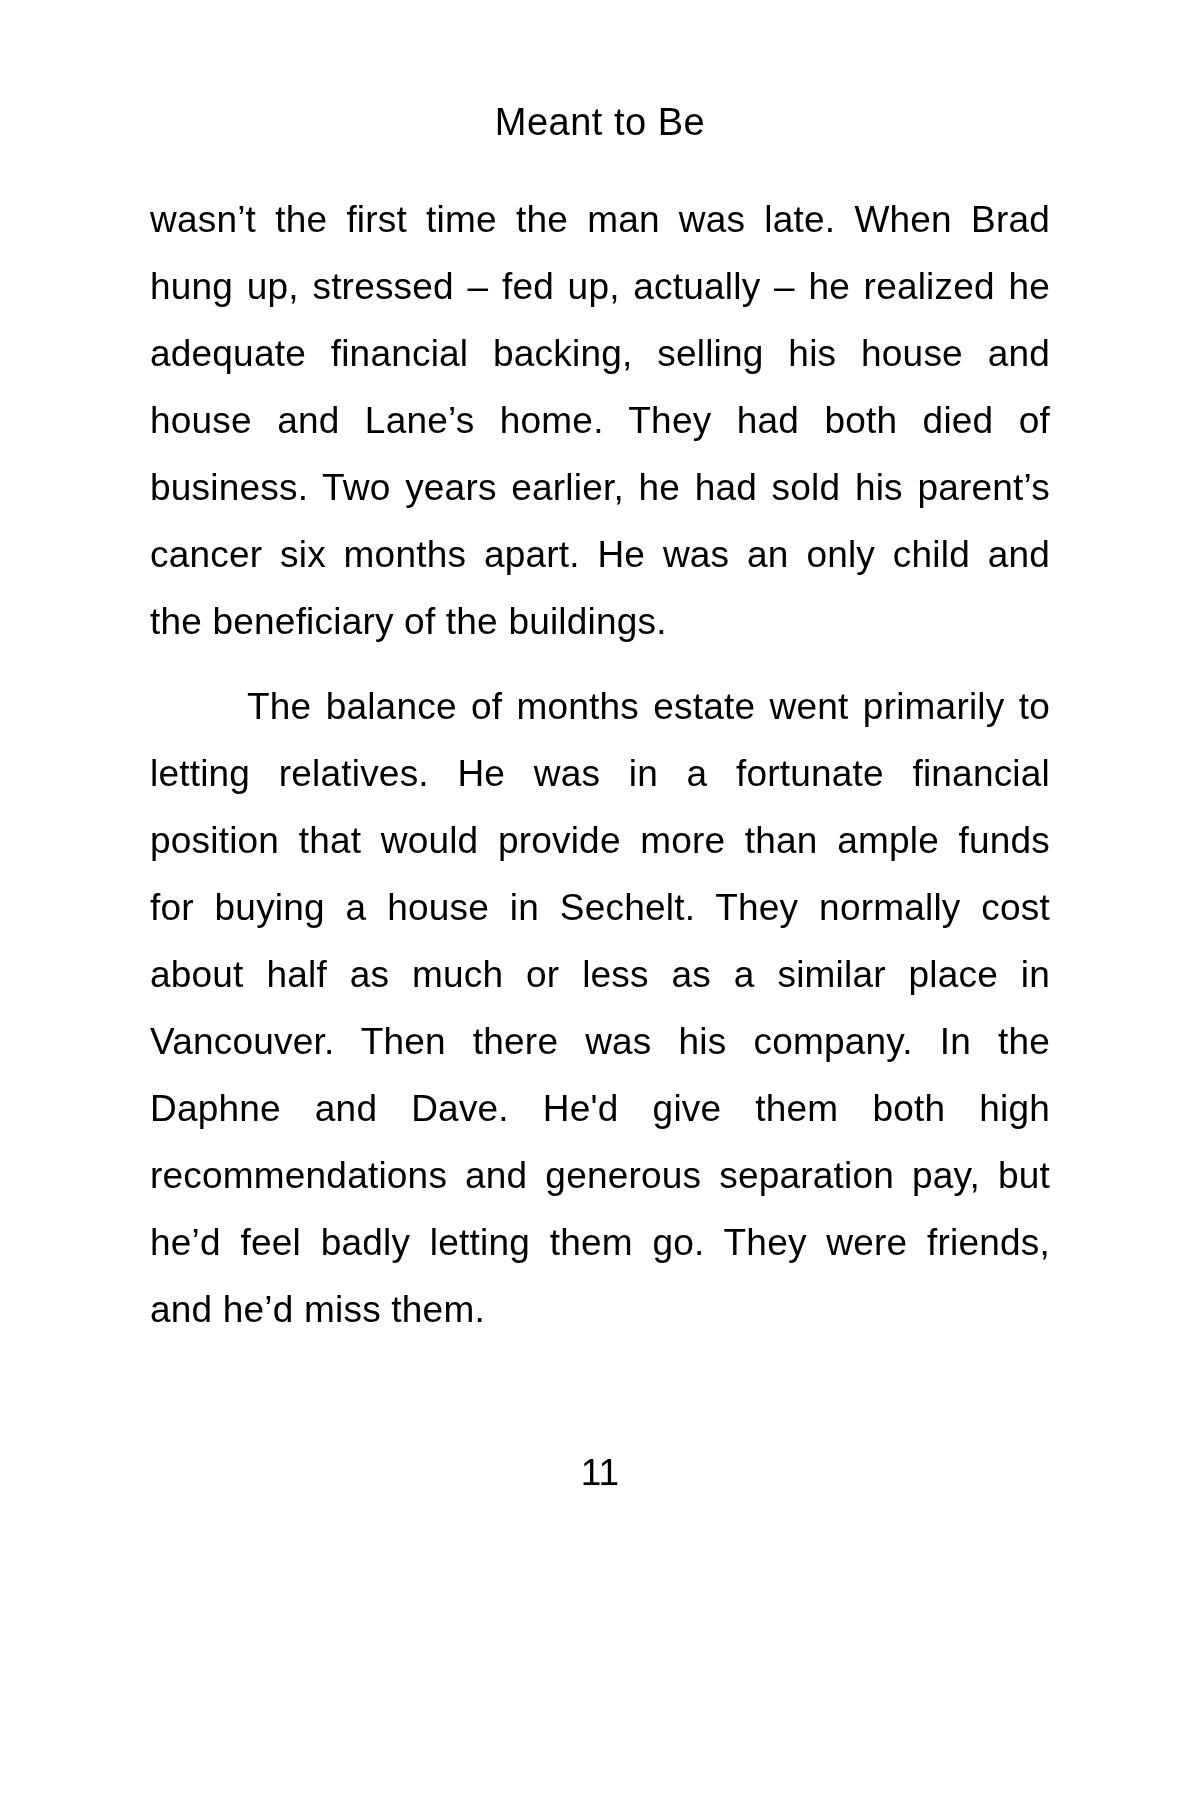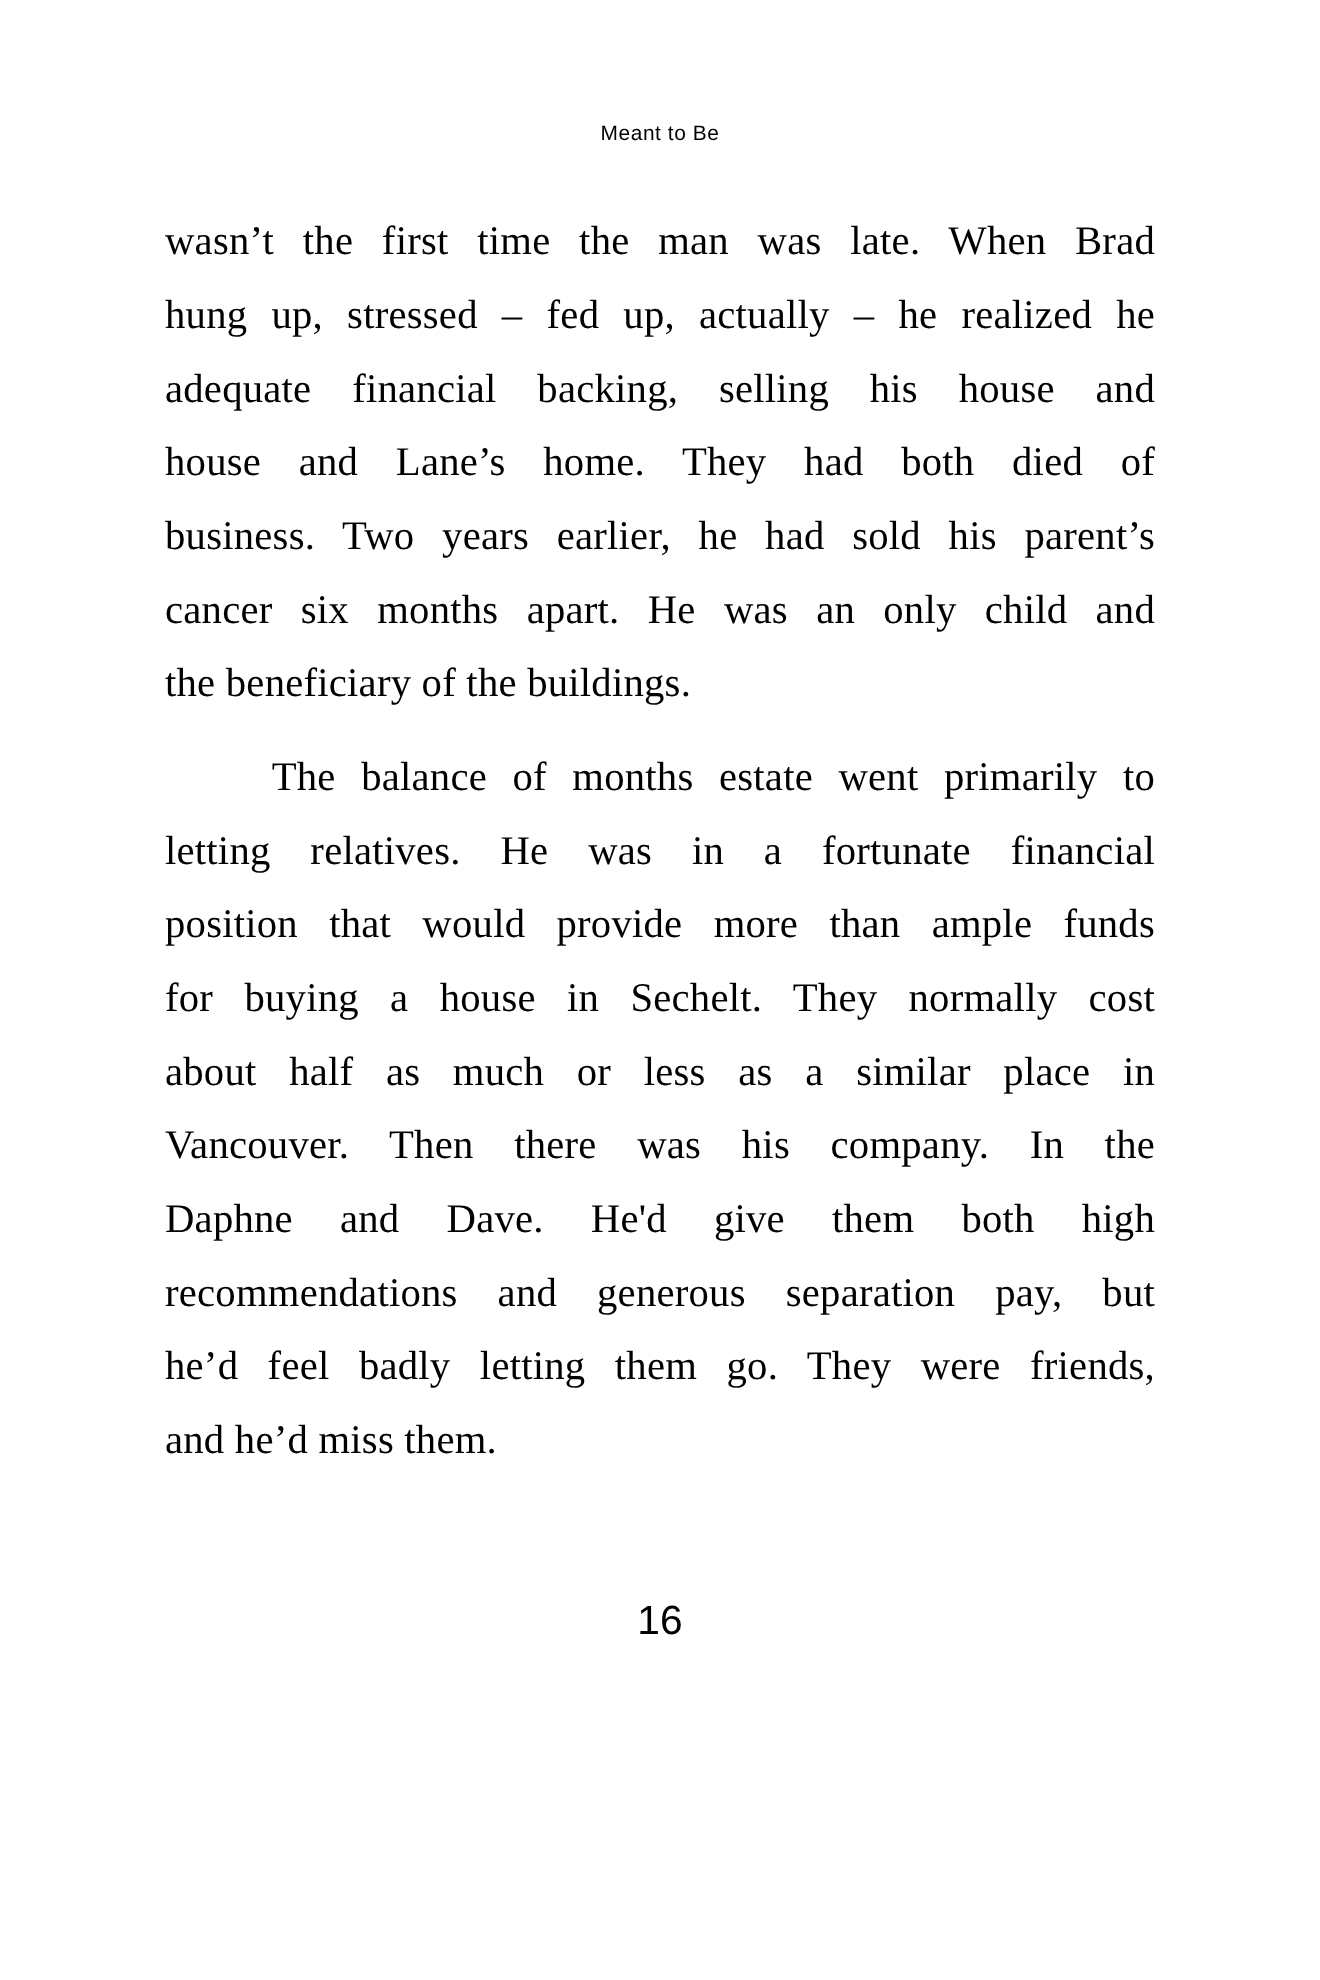--- a/index.html
+++ b/index.html
@@ -12,40 +12,39 @@
     width: 1200px;
     height: 1800px;
     background: #ffffff;
     color: #000000;
     font-family: "Liberation Sans", sans-serif;
     overflow: hidden;
     box-sizing: border-box;
     padding: 104px 150px 0 150px;
   }
   .book-title {
-    font-size: 19px;
+    font-size: 38px;
     line-height: 36px;
     text-align: center;
     margin: 0 0 46px 0;
     font-weight: 400;
     letter-spacing: 0.5px;
   }
   .paragraph {
     margin: 0 0 18px 0;
   }
   .line {
     font-size: 37px;
     height: 67px;
     line-height: 67px;
     white-space: nowrap;
     text-align: justify;
     text-align-last: justify;
     text-justify: inter-word;
     letter-spacing: 0.2px;
-    font-family: Liberation Serif, serif;
   }
   .line.last {
     text-align: left;
     text-align-last: left;
   }
   .line.indented {
     padding-left: 97px;
   }
   .page-footer {
     margin-top: 96px;
@@ -77,14 +76,14 @@
         <div class="line">for buying a house in Sechelt. They normally cost</div>
         <div class="line">about half as much or less as a similar place in</div>
         <div class="line">Vancouver. Then there was his company. In the</div>
         <div class="line">Daphne and Dave. He'd give them both high</div>
         <div class="line">recommendations and generous separation pay, but</div>
         <div class="line">he’d feel badly letting them go. They were friends,</div>
         <div class="line last">and he’d miss them.</div>
       </div>
     </div>
 
-  <div class="page-footer">16</div>
+  <div class="page-footer">11</div>
 </div>
 
 </body></html>

